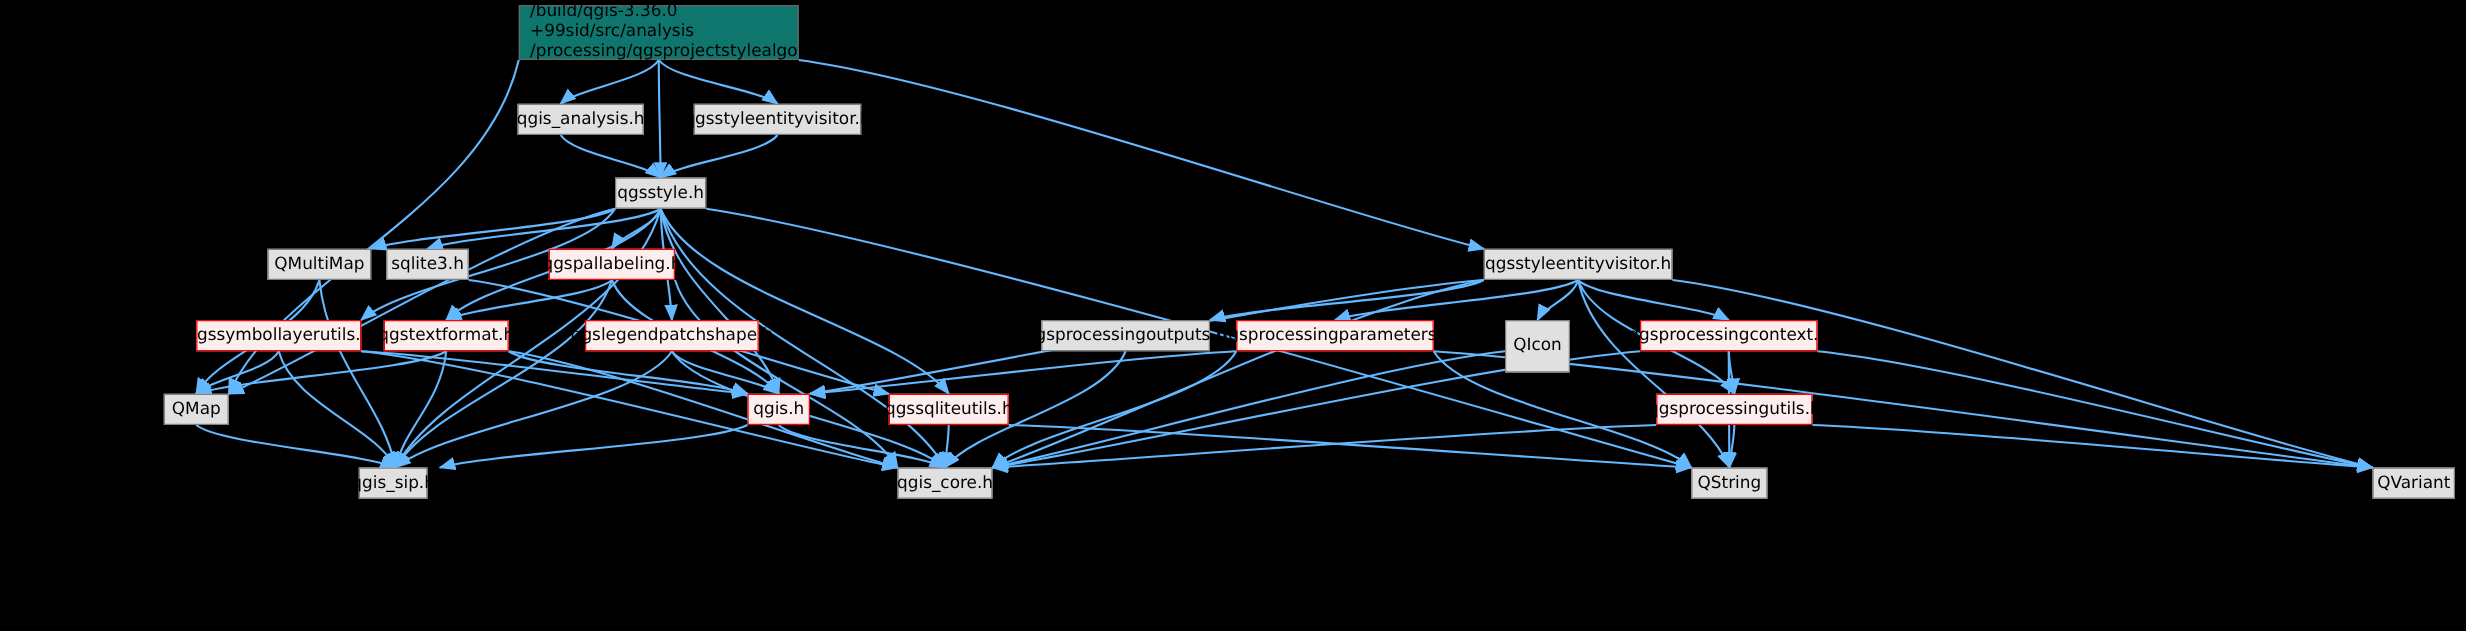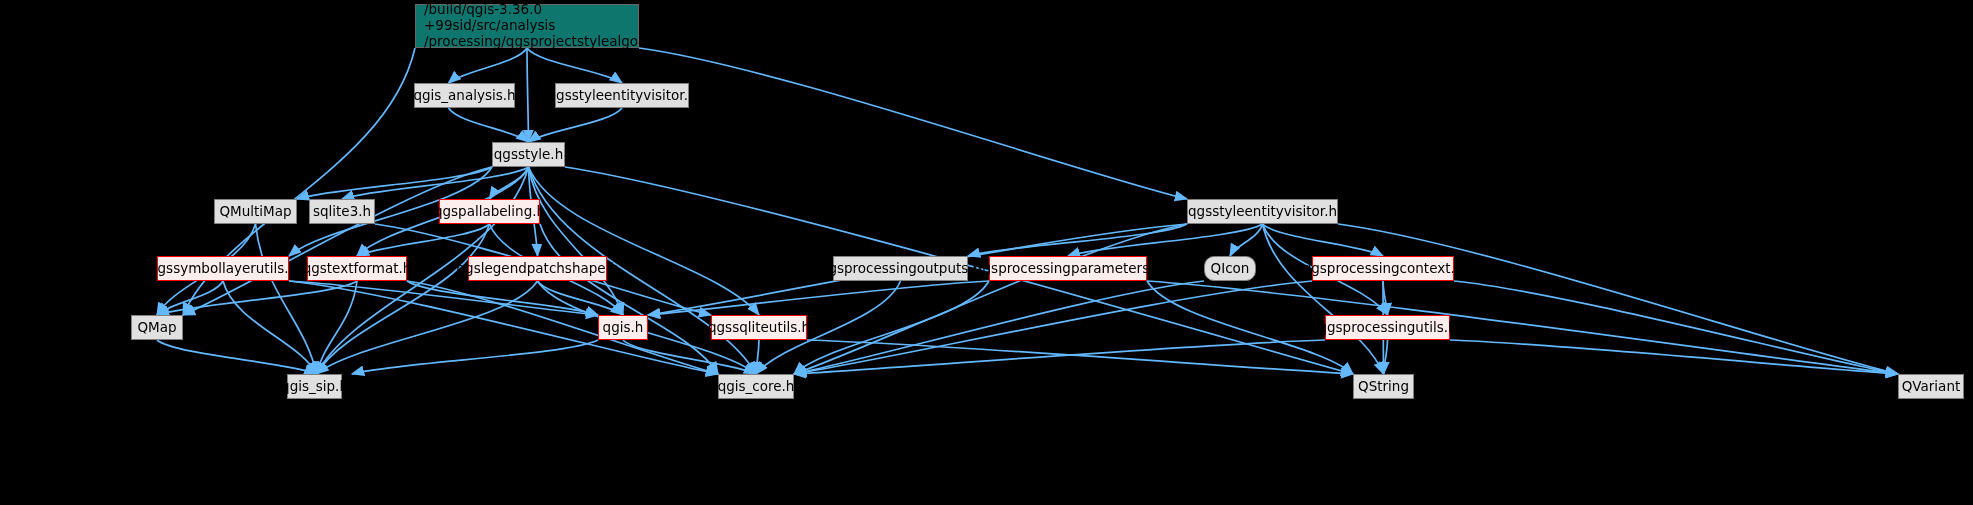--- a/index.html
+++ b/index.html
@@ -99,21 +99,21 @@
       <div class="node n-plain" style="left: 492px; top: 142px; width: 73px; height: 25px;">qgsstyle.h</div>
       <div class="node n-plain" style="left: 214px; top: 199px; width: 83px; height: 25px;">QMultiMap</div>
       <div class="node n-plain" style="left: 309px; top: 199px; width: 66px; height: 25px;">sqlite3.h</div>
       <div class="node n-red" style="left: 439px; top: 199px; width: 101px; height: 25px;">qgspallabeling.h</div>
       <div class="node n-plain" style="left: 1187px; top: 199px; width: 151px; height: 25px;">qgsstyleentityvisitor.h</div>
       <div class="node n-red" style="left: 157px; top: 256px; width: 132px; height: 25px;">qgssymbollayerutils.h</div>
       <div class="node n-red" style="left: 307px; top: 256px; width: 100px; height: 25px;">qgstextformat.h</div>
       <div class="node n-red" style="left: 468px; top: 256px; width: 139px; height: 25px;">qgslegendpatchshape.h</div>
       <div class="node n-plain" style="left: 833px; top: 256px; width: 135px; height: 25px;">qgsprocessingoutputs.h</div>
       <div class="node n-red" style="left: 989px; top: 256px; width: 158px; height: 25px;">qgsprocessingparameters.h</div>
-      <div class="node n-plain" style="left: 1204px; top: 256px; width: 52px; height: 25px; border-radius: 10px;">QIcon</div>
+      <div class="node n-plain" style="left: 1204px; top: 256px; width: 52px; height: 42px;">QIcon</div>
       <div class="node n-red" style="left: 1312px; top: 256px; width: 142px; height: 25px;">qgsprocessingcontext.h</div>
       <div class="node n-plain" style="left: 131px; top: 315px; width: 52px; height: 25px;">QMap</div>
       <div class="node n-red" style="left: 598px; top: 315px; width: 50px; height: 25px;">qgis.h</div>
       <div class="node n-red" style="left: 711px; top: 315px; width: 96px; height: 25px;">qgssqliteutils.h</div>
       <div class="node n-red" style="left: 1325px; top: 315px; width: 125px; height: 25px;">qgsprocessingutils.h</div>
       <div class="node n-plain" style="left: 287px; top: 374px; width: 55px; height: 25px;">qgis_sip.h</div>
       <div class="node n-plain" style="left: 718px; top: 374px; width: 76px; height: 25px; text-align: center;">qgis_core.h</div>
       <div class="node n-plain" style="left: 1353px; top: 374px; width: 61px; height: 25px;">QString</div>
       <div class="node n-plain" style="left: 1898px; top: 374px; width: 66px; height: 25px;">QVariant</div>
     </div>

